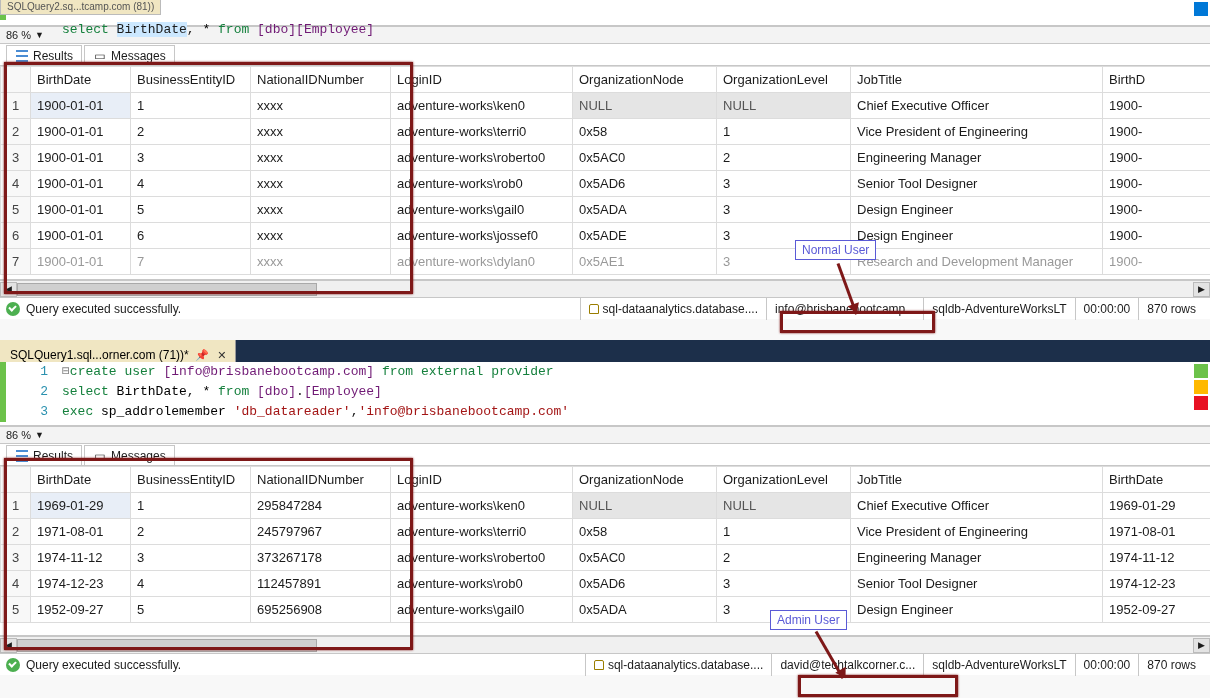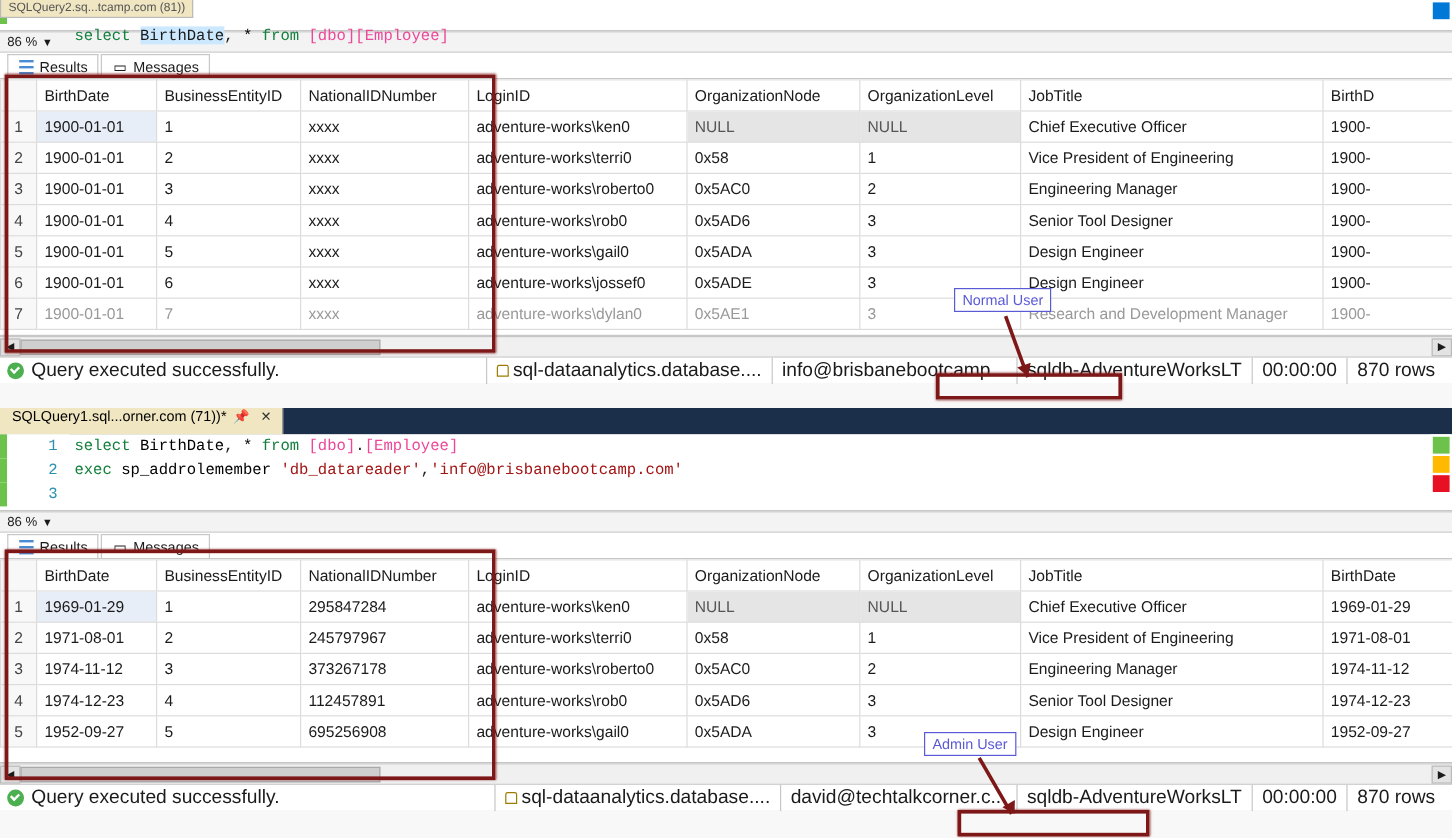--- a/index.html
+++ b/index.html
@@ -26,21 +26,21 @@
     background: #1c2f4a;
     height: 22px;
     display: flex;
     align-items: center;
   }
   .tab-item {
     background: #f0e6c2;
     border-right: 1px solid #999;
     height: 22px;
     display: flex;
-    align-items: flex-start;
+    align-items: flex-end;
     padding: 0 6px 0 10px;
     font-size: 12px;
     color: #000;
   }
   .pin, .close-x {
     width: 14px; height: 14px; margin-left: 6px;
     display:inline-flex; align-items:center; justify-content:center;
     font-size: 11px; color:#333;
   }
 
@@ -61,21 +61,21 @@
   }
   .gutter div { height: 20px; line-height:20px; }
   .code {
     display:inline-block;
     vertical-align: top;
     padding-left: 4px;
   }
   .code-line { height:20px; line-height:20px; white-space: pre; }
   .kw { color:#15803d; } 
   .br { color:#a31515; } 
-  .tl { color:#ec4899; } 
+  .tl { color:#701a75; } 
   .id { color:#000; }
   .hl-sel { background:#cce8ff; }
 
   .editor-right-strip {
     position:absolute; right:0; top:0; bottom:0; width:18px;
     display:flex; flex-direction:column; gap:2px; padding-top:2px;
     background:#fff;
   }
   .mini-square { width:14px; height:14px; margin:0 auto; }
   .ms-green { background:#6cc24a; }
@@ -184,21 +184,21 @@
     display:flex; align-items:center;
   }
   .hs-btn { width:17px; height:15px; background:#e3e3e3; border:1px solid #bbb; display:flex; align-items:center; justify-content:center; font-size:9px;}
   .hs-thumb { height:13px; background:#cfcfcf; border:1px solid #a9a9a9; }
 
   
   .status {
     height: 22px; background:#fff;
     border-top:1px solid #c7c7c7;
     display:flex; align-items:center;
-    font-size:16px;
+    font-size:12px;
     padding: 0 6px;
   }
   .status .ok-ico {
     width:14px; height:14px; border-radius:50%;
     background:#4caf50; position:relative; margin-right:6px;
   }
   .status .ok-ico::after{
     content:""; position:absolute; left:3px; top:3px;
     width:5px; height:3px; border-left:2px solid #fff; border-bottom:2px solid #fff;
     transform:rotate(-45deg);
@@ -419,20 +419,21 @@
         <div style="height:20px; background:#6cc24a;"></div>
         <div style="height:20px; background:#6cc24a;"></div>
         <div style="height:20px; background:#6cc24a;"></div>
       </div>
       <div class="gutter mono">
         <div>1</div>
         <div>2</div>
         <div>3</div>
       </div>
       <div class="code mono">
+<div class="code-line"><span style="color:#888">⊟</span><span class="kw">create</span><span class="kw"> user </span><span class="tl">[info@brisbanebootcamp.com]</span><span class="kw"> from </span><span class="kw">external</span><span class="kw"> provider</span></div>
 <div class="code-line"><span class="kw">select</span><span class="id"> BirthDate</span><span>, </span><span class="id">*</span><span class="kw"> from </span><span class="tl">[dbo]</span><span>.</span><span class="tl">[Employee]</span></div>
 <div class="code-line"><span class="kw">exec</span><span class="id"> sp_addrolemember </span><span class="br">'db_datareader'</span><span>,</span><span class="br">'info@brisbanebootcamp.com'</span></div>
       </div>
     </div>
     <div class="editor-right-strip">
       <div class="mini-square ms-green"></div>
       <div class="mini-square ms-yellow"></div>
       <div class="mini-square ms-red"></div>
     </div>
   </div>

